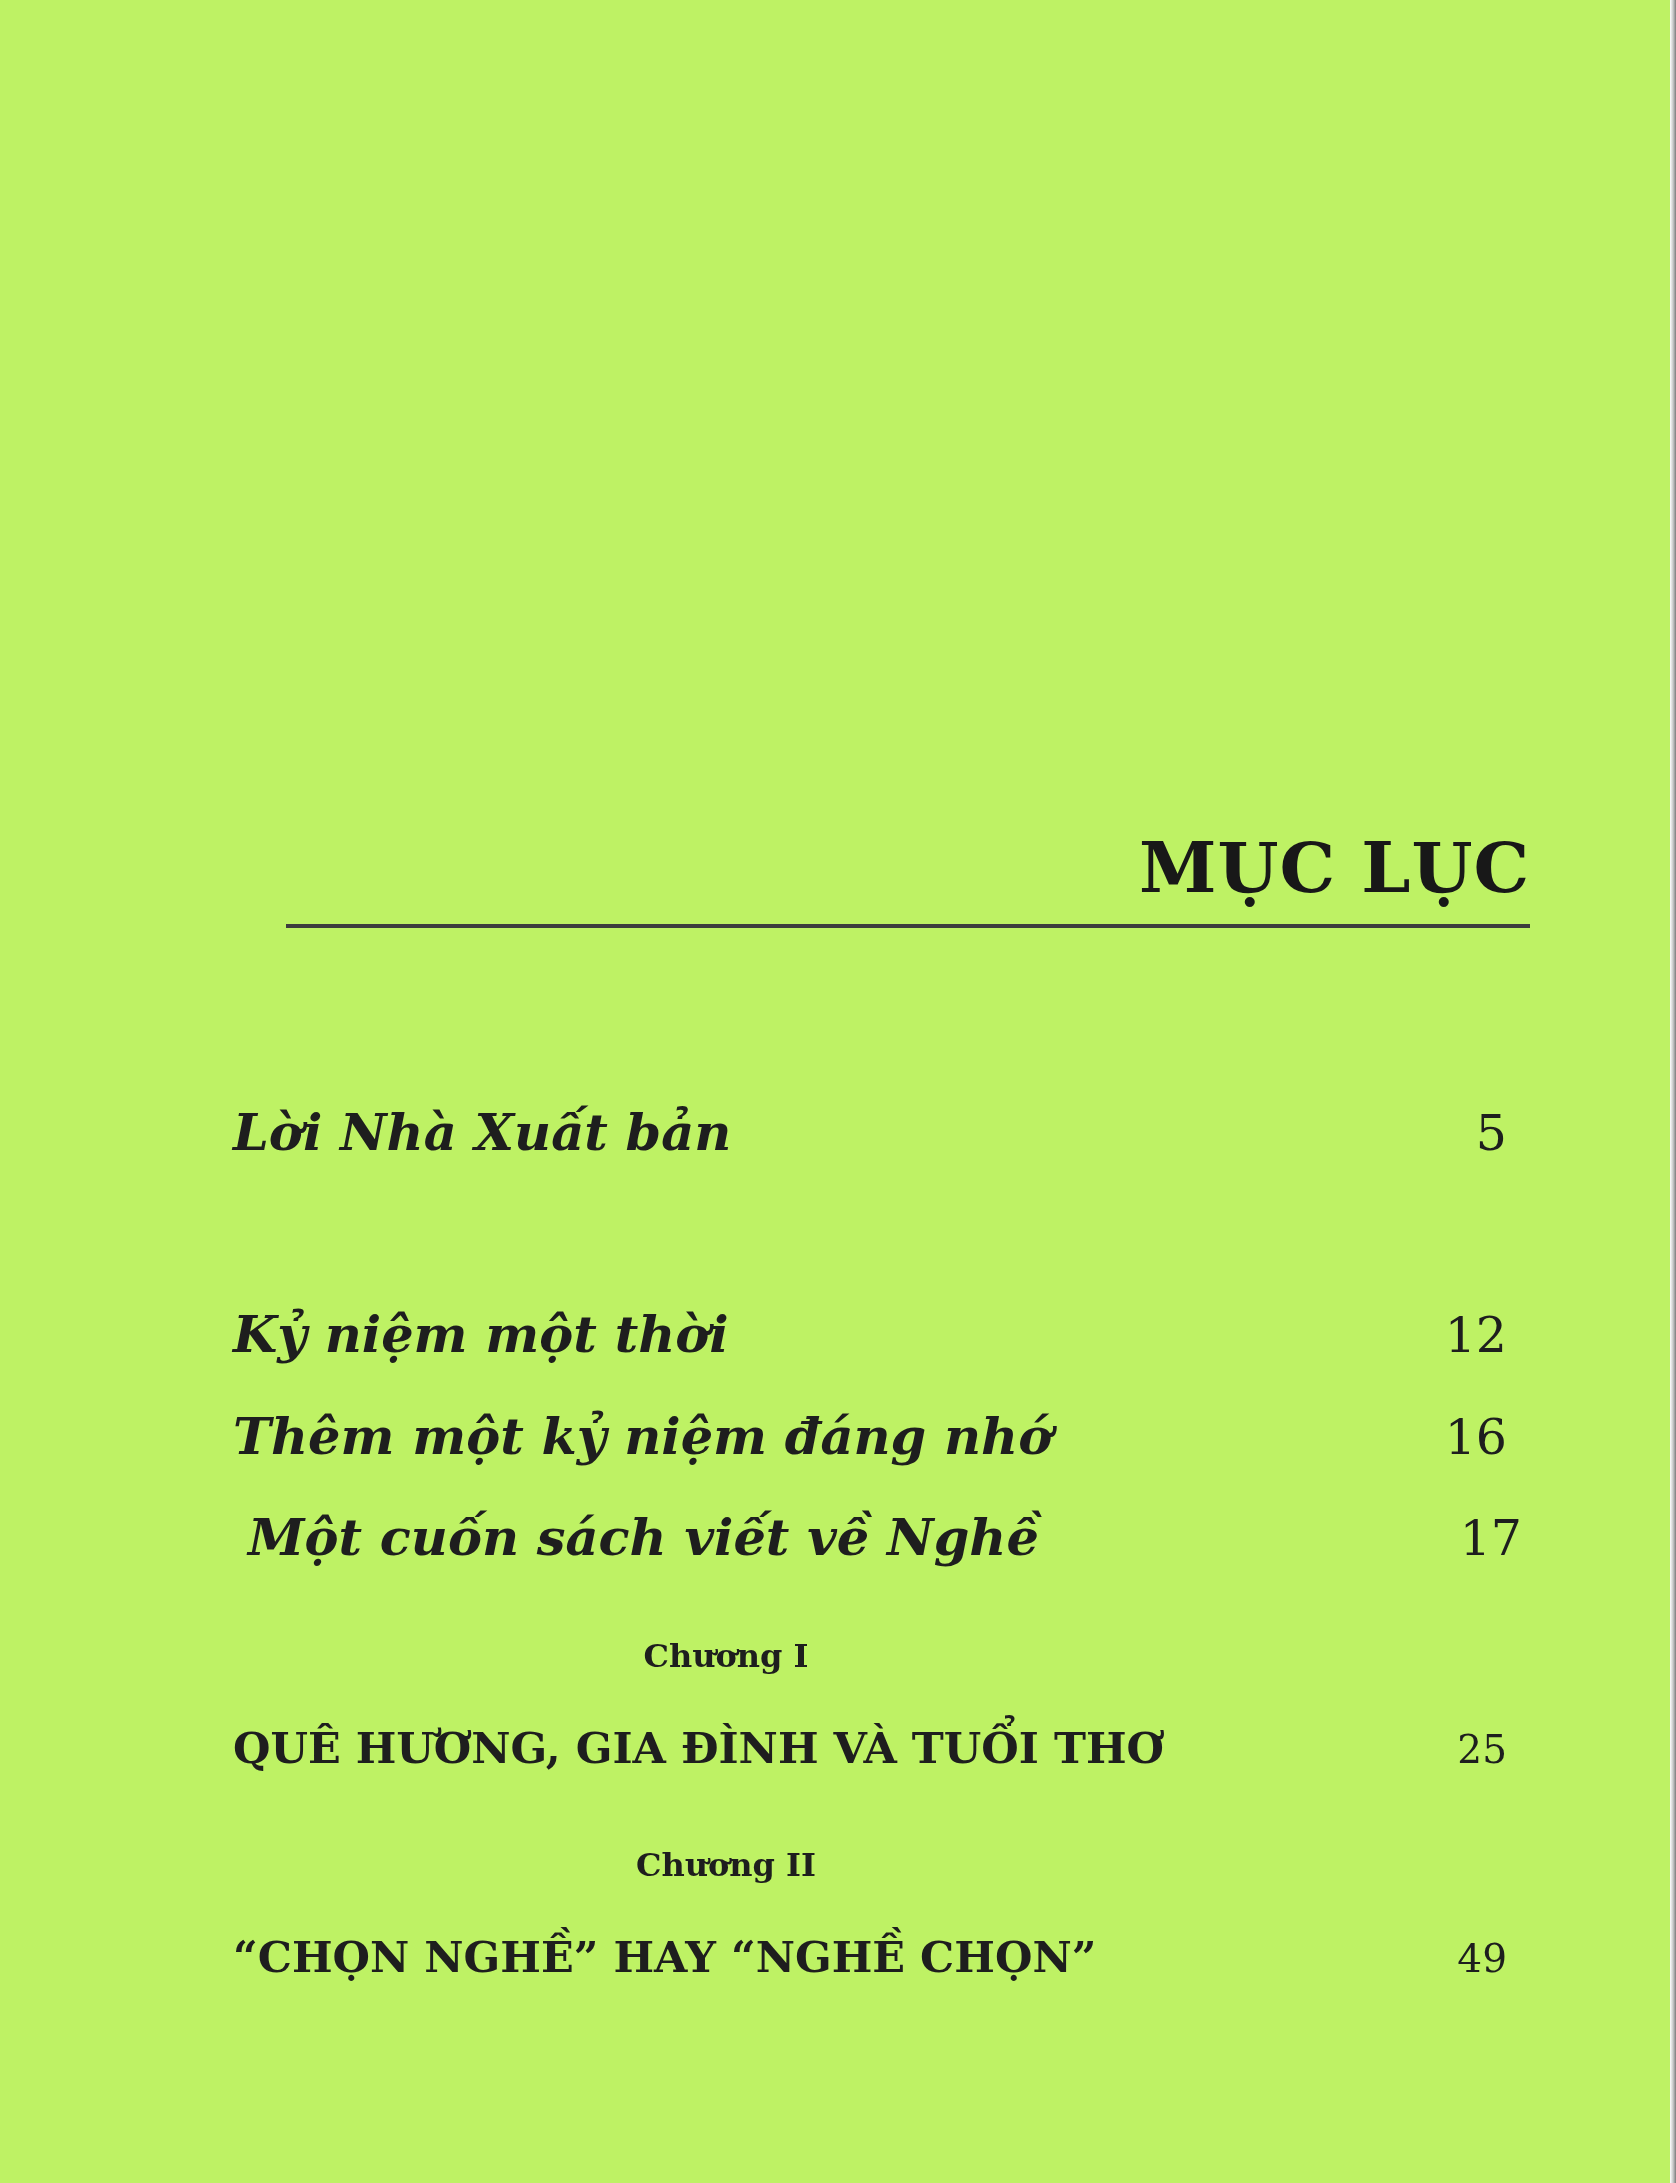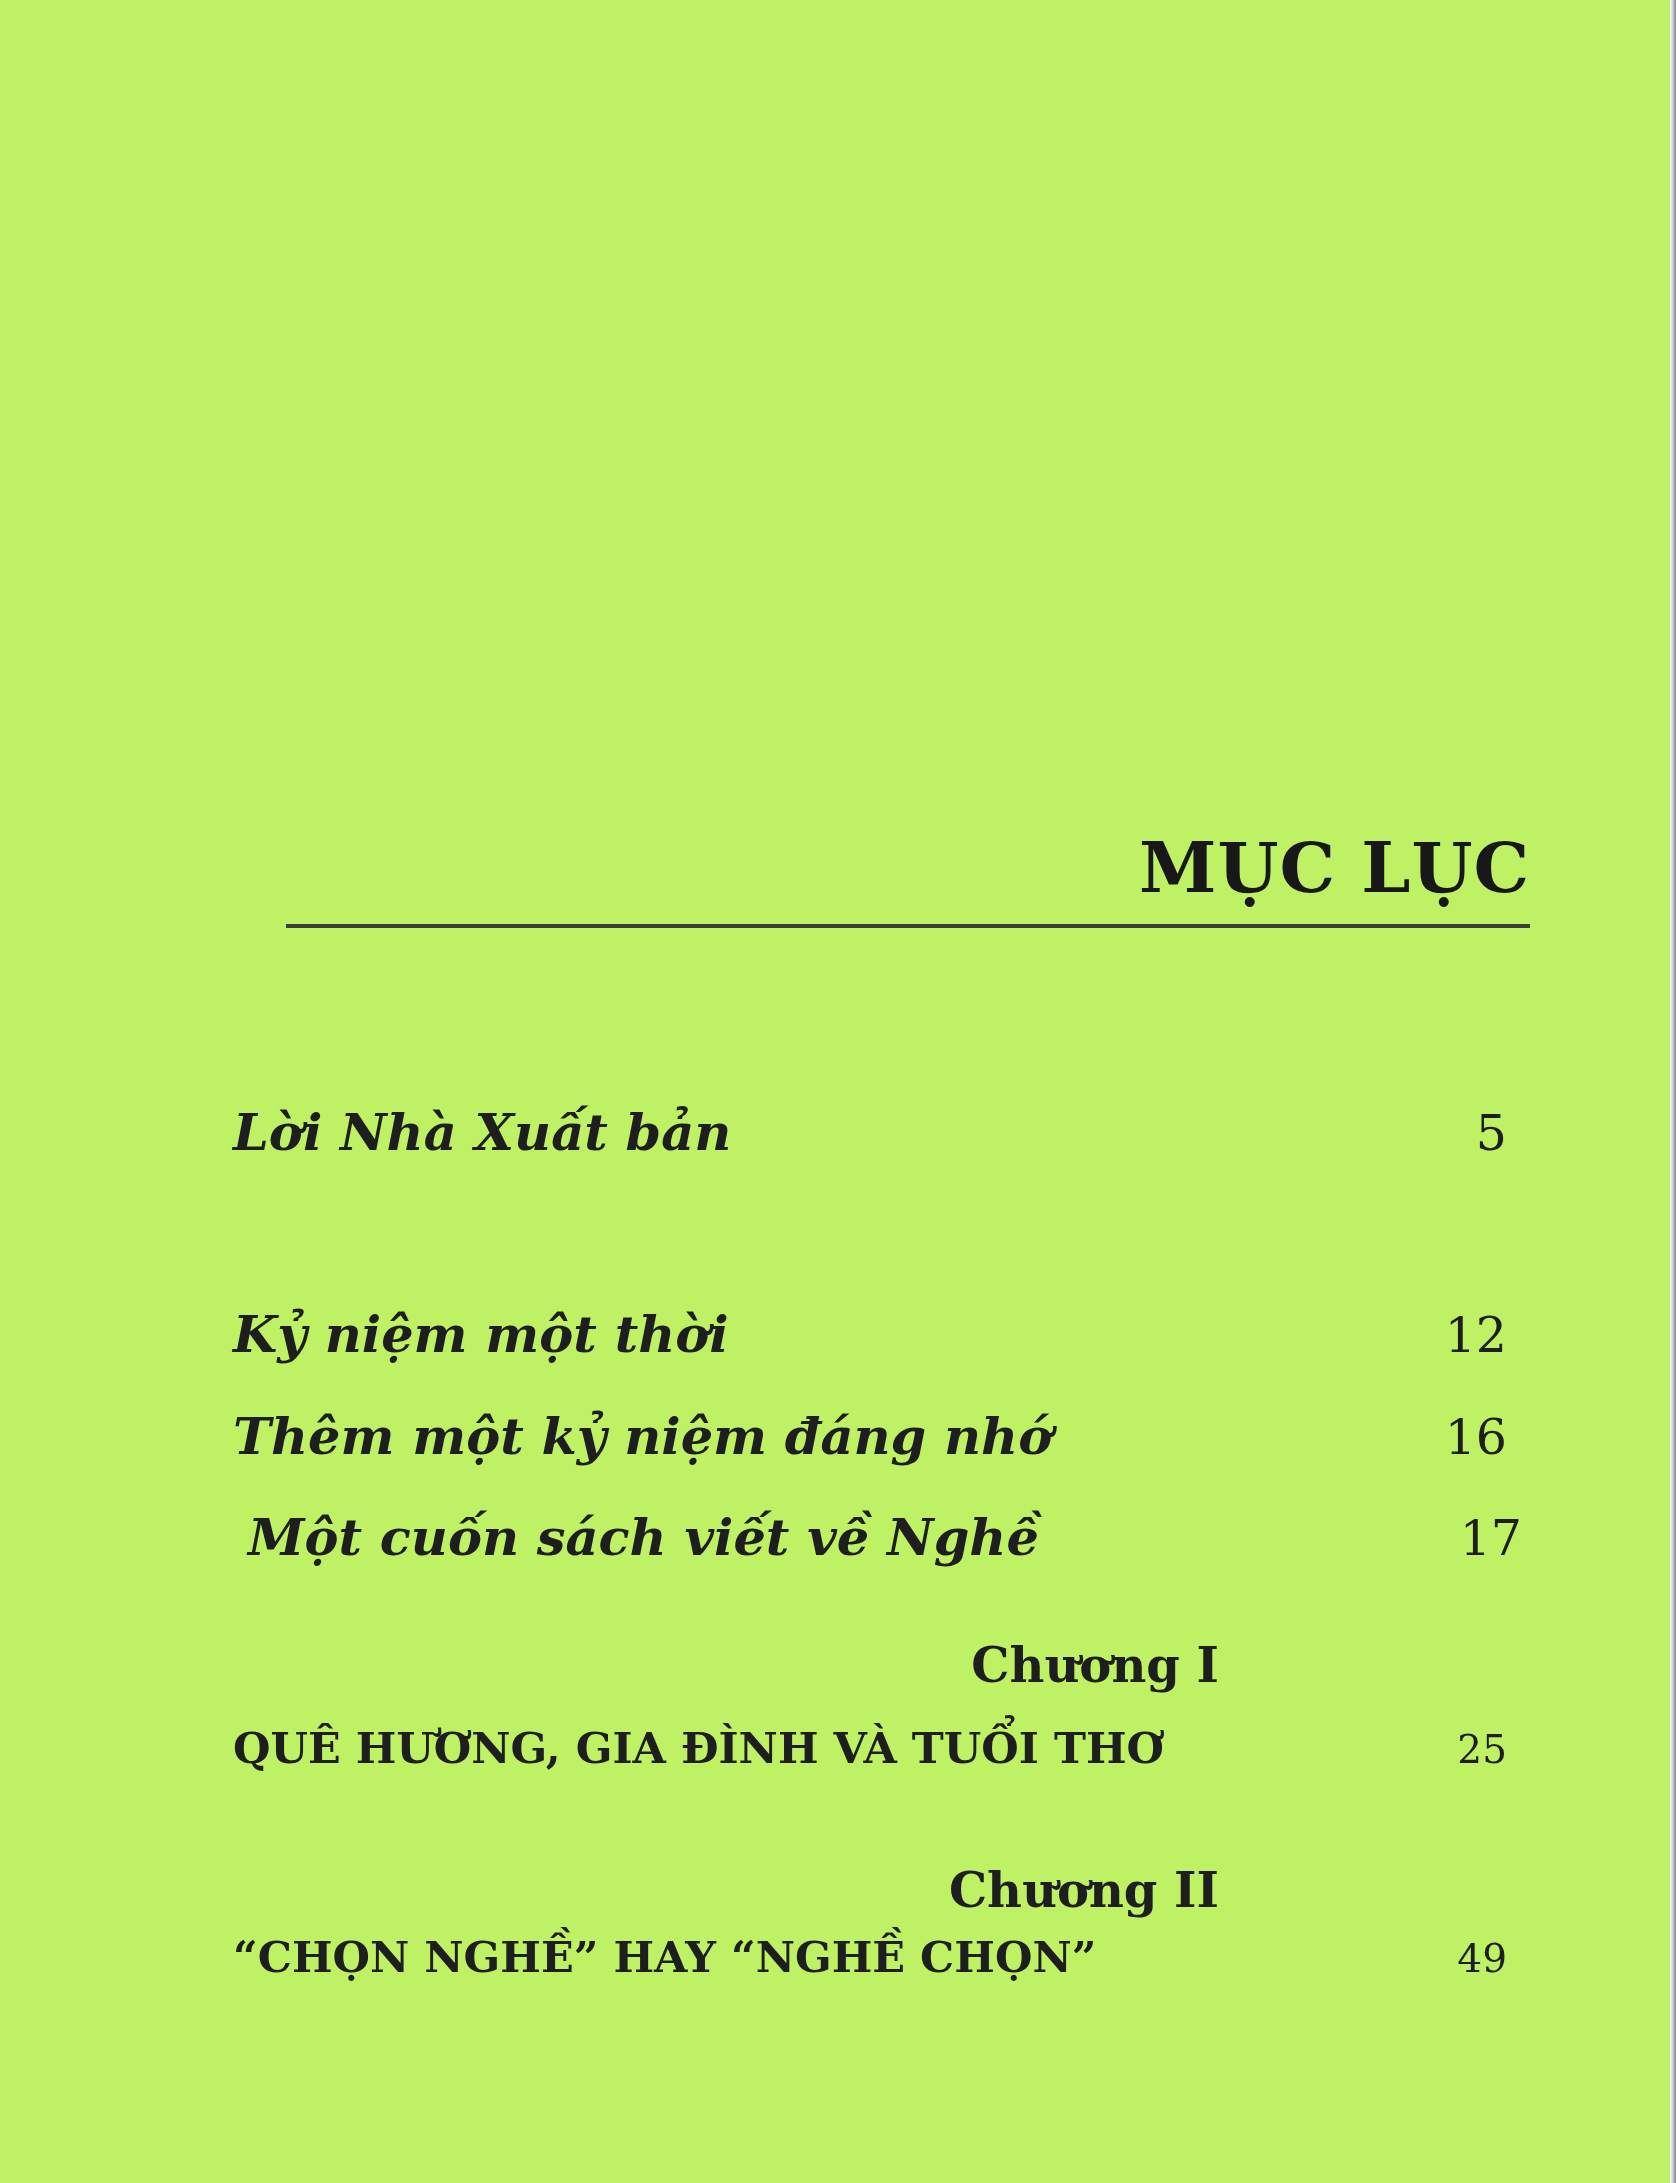--- a/index.html
+++ b/index.html
@@ -69,28 +69,28 @@
   }
   .row-1 { top: 1101px; text-align: center; }
   .row-2 { top: 1203px; }
   .row-3 { top: 1303px; }
   .row-4 { top: 1405px; }
   .row-5 { top: 1506px; margin-left: 15px; }
   .chapter-heading {
     position: absolute;
     left: 233px;
     width: 986px;
-    text-align: right;
-    font-size: 48px;
+    text-align: center;
+    font-size: 32px;
     font-weight: bold;
     line-height: 1.2;
     white-space: nowrap;
   }
   .heading-1 { top: 1637px; }
-  .heading-2 { top: 1846px; margin-top: 16px; }
+  .heading-2 { top: 1846px; }
   .chapter-row {
     position: absolute;
     left: 233px;
     width: 1274px;
     display: flex;
     align-items: baseline;
   }
   .chapter-row-1 { top: 1721px; }
   .chapter-row-2 { top: 1930px; }
   .chapter-title {

